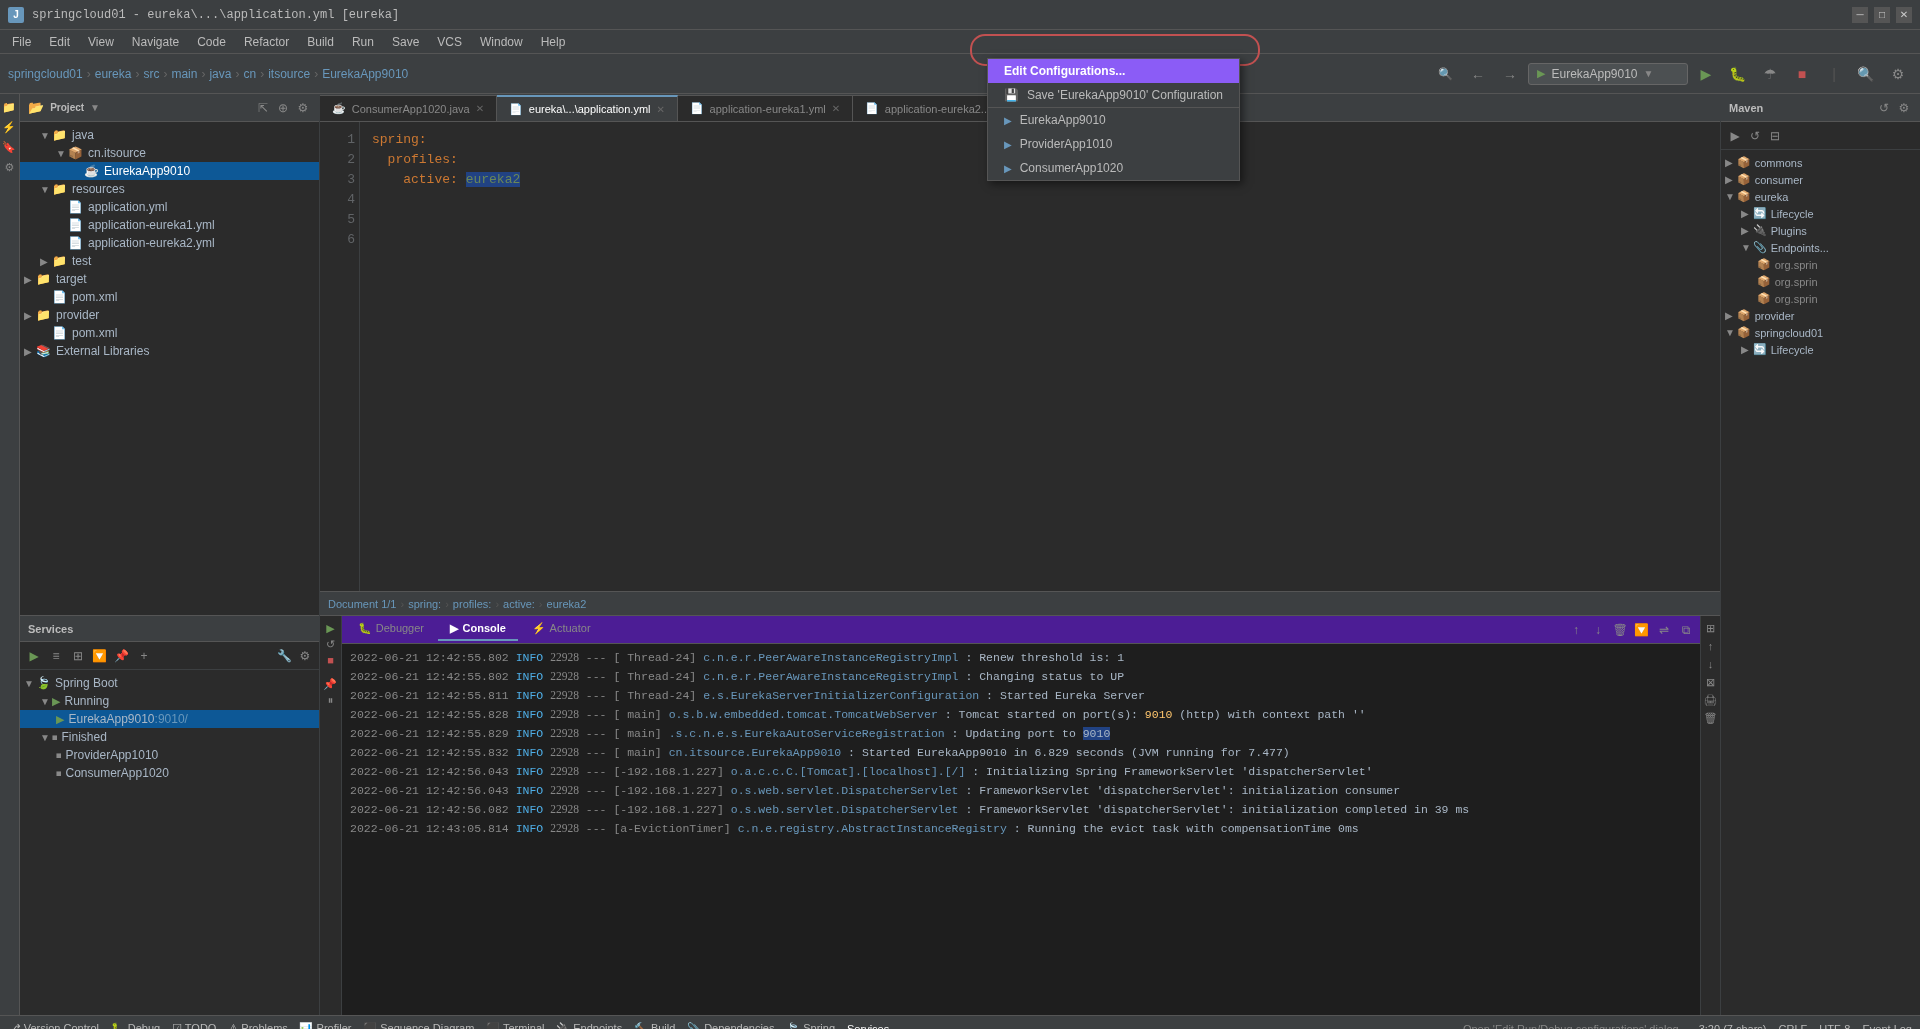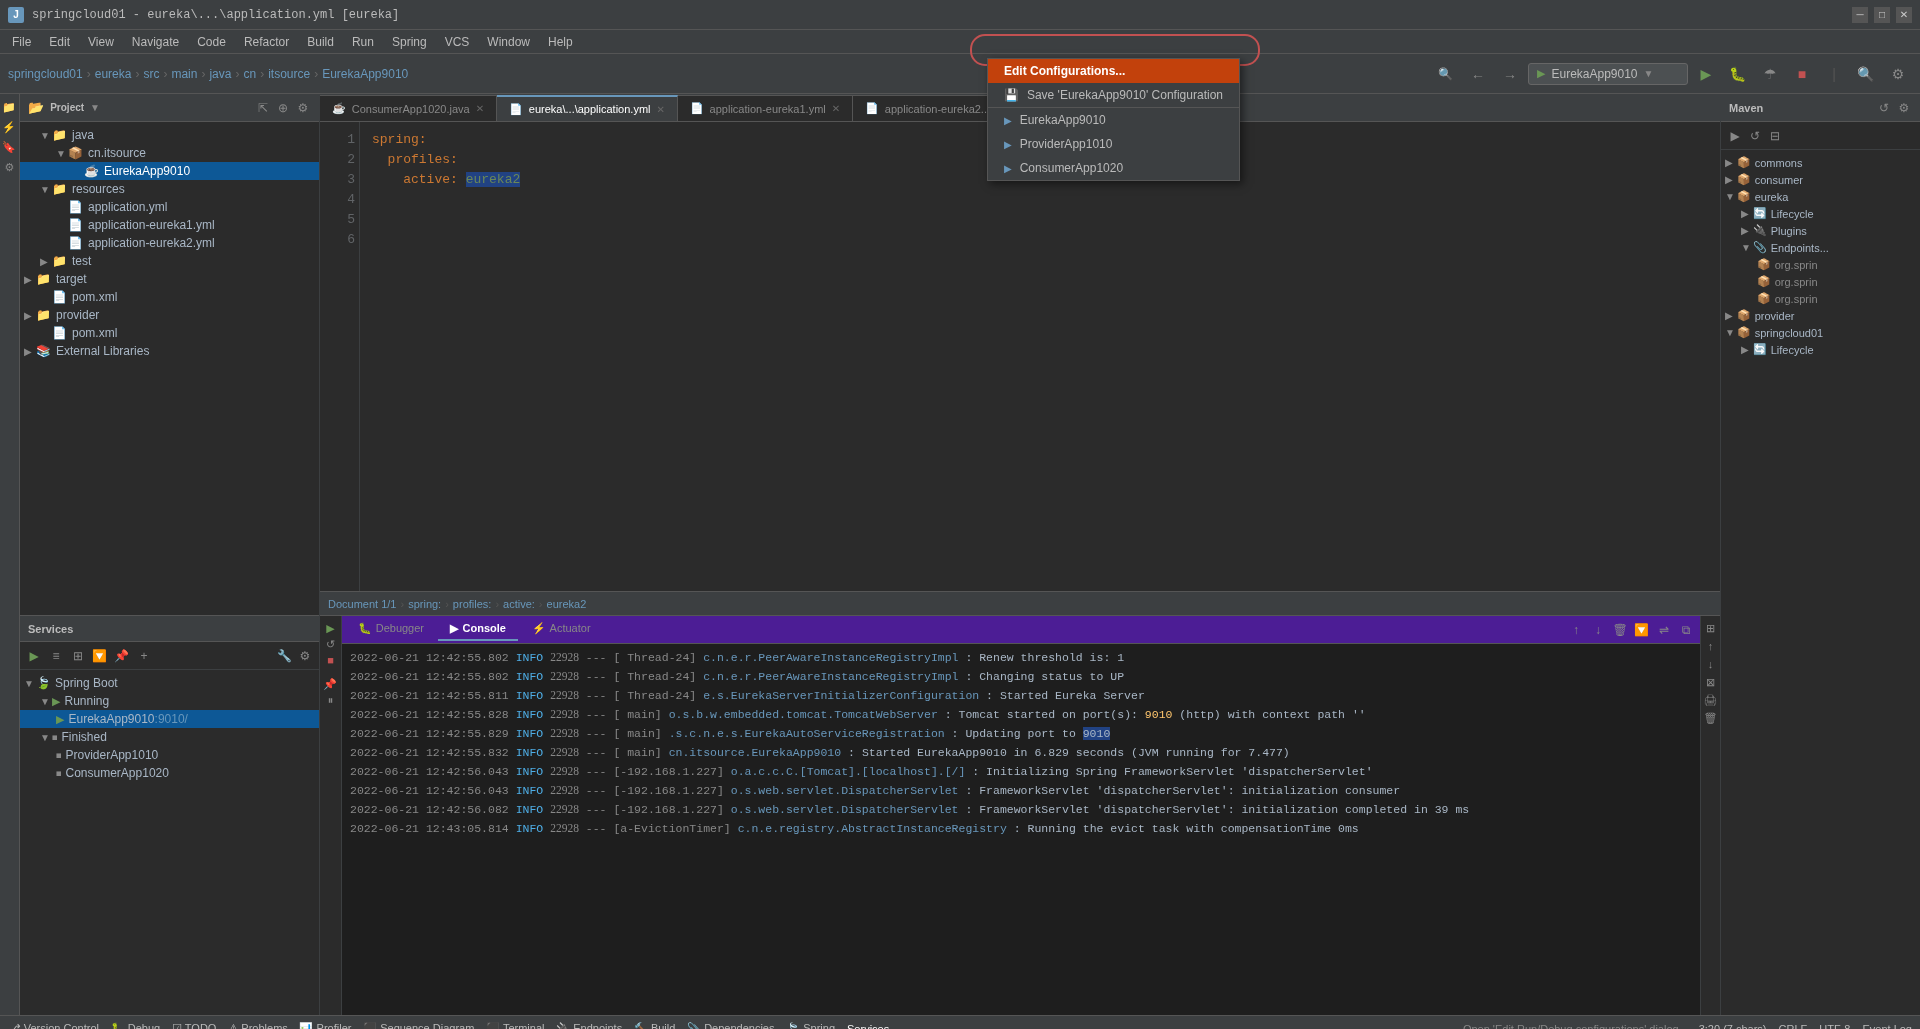--- a/index.html
+++ b/index.html
@@ -530,21 +530,21 @@
 
 <div id="menu-bar">
   <div class="menu-item">File</div>
   <div class="menu-item">Edit</div>
   <div class="menu-item">View</div>
   <div class="menu-item">Navigate</div>
   <div class="menu-item">Code</div>
   <div class="menu-item">Refactor</div>
   <div class="menu-item">Build</div>
   <div class="menu-item">Run</div>
-  <div class="menu-item">Spring</div>
+  <div class="menu-item">Save</div>
   <div class="menu-item">VCS</div>
   <div class="menu-item">Window</div>
   <div class="menu-item">Help</div>
 </div>
 
 <div id="top-toolbar">
 
   <div id="breadcrumb-bar" style="flex:1; height:100%; background:transparent; border:none; margin:0; padding:0;">
     <span class="breadcrumb-item">springcloud01</span>
     <span class="breadcrumb-sep">›</span>
@@ -579,21 +579,21 @@
     <div class="tb-btn" style="color:#6897bb;">🐛</div>
     <div class="tb-btn">☂</div>
     <div class="tb-btn red">■</div>
     <div class="tb-btn" style="color:#555;">|</div>
     <div class="tb-btn">🔍</div>
     <div class="tb-btn">⚙</div>
   </div>
 </div>
 
 <div id="dropdown-menu">
-  <div class="dropdown-item" style="font-weight:bold; color:#fff; background:#c2410c;">
+  <div class="dropdown-item" style="font-weight:bold; color:#fff; background:#8b5cf6;">
     Edit Configurations...
   </div>
   <div class="dropdown-item">
     <span>💾</span>
     <span>Save 'EurekaApp9010' Configuration</span>
   </div>
   <div class="dropdown-sep"></div>
   <div class="dropdown-item">
     <span style="color:#6897bb; font-size:10px;">▶</span>
     <span>EurekaApp9010</span>

